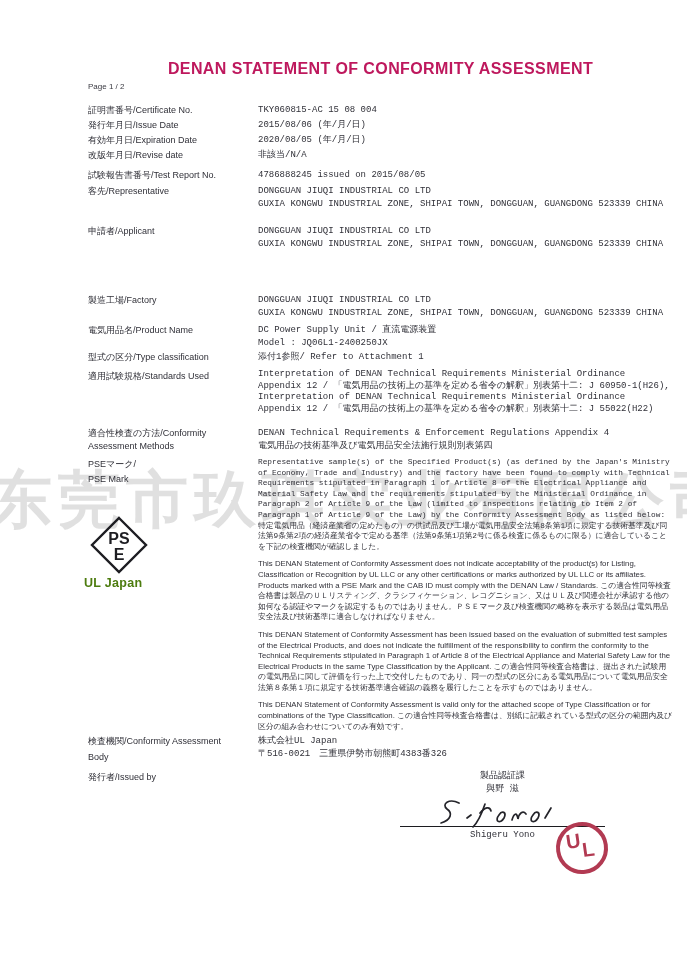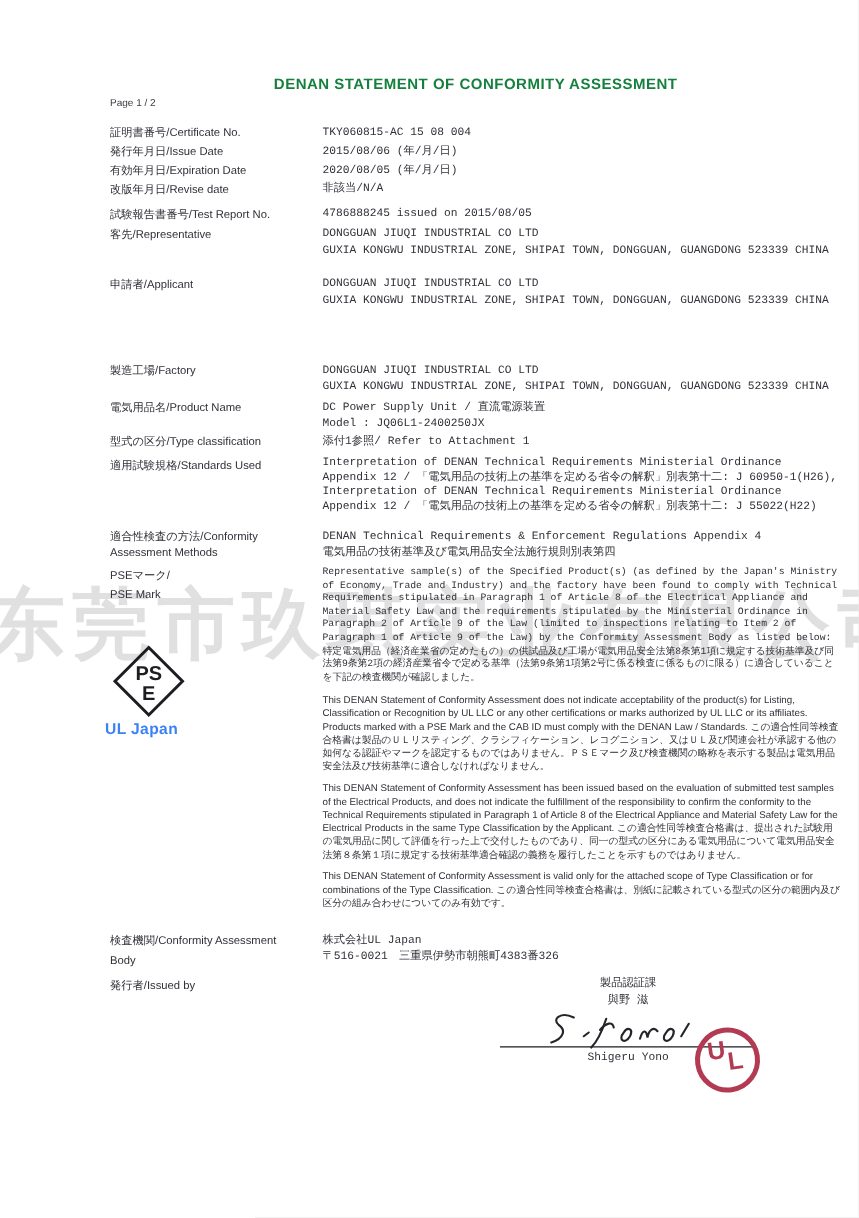--- a/index.html
+++ b/index.html
@@ -14,21 +14,21 @@
   }
   
   .watermark{
     position:absolute;top:458px;left:-10px;
     font-size:62px;font-weight:bold;
     color:rgba(180,180,180,0.42);
     letter-spacing:6px;white-space:nowrap;
     z-index:0;user-select:none;
   }
   .content{position:relative;z-index:1;padding:60px 14px 0 88px;}
-  .title-en{font-size:12px;font-weight:bold;text-align:center;letter-spacing:.4px;color:#15803d;}
+  .title-en{font-size:16px;font-weight:bold;text-align:center;letter-spacing:.4px;color:#be185d;}
   .title-ja{font-size:14px;font-weight:bold;text-align:center;margin-top:4px;color:#26262c;}
   .page-num{font-size:8px;text-align:left;margin:4px 52px 0 0;color:#3a3a42;}
 
   .fields{margin-top:12px;font-size:9px;line-height:15px;}
   .row{display:flex;align-items:flex-start;}
   .lbl{width:170px;flex:0 0 170px;}
   .val{flex:1;font-family:Liberation Mono, monospace;}
   .v2 .val div{line-height:13px;}
   .v2{line-height:13px;margin-top:2px;}
   .gap5{margin-top:5px;}
@@ -37,23 +37,23 @@
   .gap4{margin-top:4px;}
   .gap12{margin-top:12px;}
   .wrapval{line-height:11.5px;}
 
   .para{margin:7px 0 0 170px;font-size:7.8px;line-height:10.6px;text-align:left;}
   .pse-statement{font-size:7.8px;line-height:10.6px;}
 
   
   .pse-logo{position:absolute;left:84px;top:516px;z-index:2;width:70px;text-align:left;}
   .pse-logo svg{display:block;margin:0 auto;}
-  .pse-caption{font-size:12.5px;font-weight:bold;color:#3b82f6;margin-top:2px;letter-spacing:.3px;}
-
-  .bottom{margin-top:18px;}
+  .pse-caption{font-size:12.5px;font-weight:bold;color:#4d7c0f;margin-top:2px;letter-spacing:.3px;}
+
+  .bottom{margin-top:3px;}
   .issued-row{margin-top:6px;}
   .sig-block{width:205px;margin-left:142px;text-align:center;font-size:9px;}
   .sig-dept{line-height:13px;}
   .sig-name{line-height:13px;}
   .sig-svg{display:block;margin:0 auto;}
   .sig-line{border-top:1.6px solid #1c1c20;margin-top:-4px;}
   .sig-en{margin-top:1px;}
 
   
   .ul-logo{

